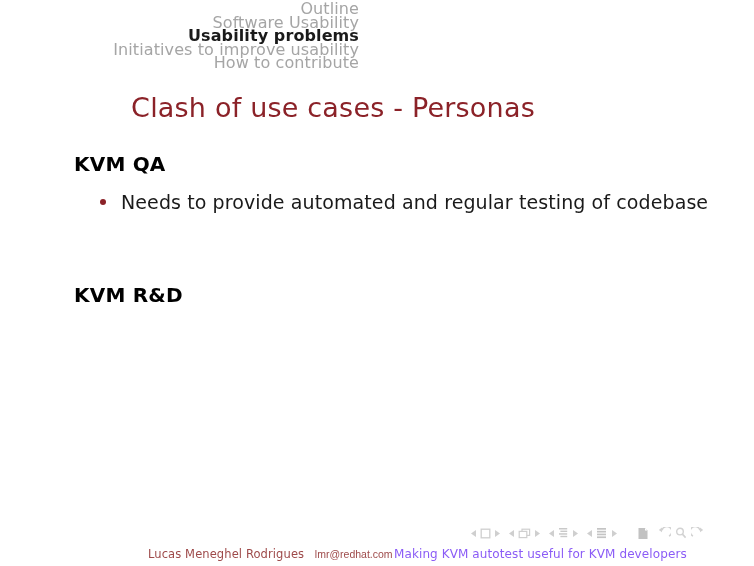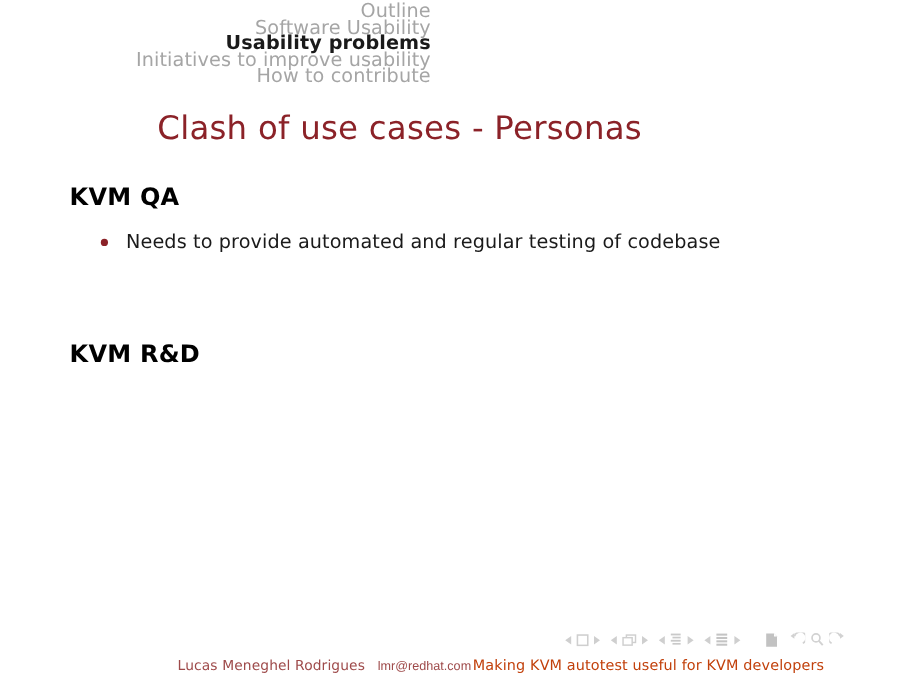--- a/index.html
+++ b/index.html
@@ -83,38 +83,38 @@
   }
 
   
   #body {
     position: absolute;
     left: 0;
     top: 152px;
     width: 754px;
   }
   .block {
-    margin: 0 0 0 0;
+    margin: 0 0 0 16px;
   }
   .block-title {
     font-size: 20px;
     font-weight: bold;
     color: #000000;
     padding-left: 58px;
     letter-spacing: 0.2px;
   }
   .bullet-list {
     list-style: none;
     margin: 9px 0 0 0;
     padding: 0;
   }
   .bullet-item {
     position: relative;
     padding-left: 105px;
-    font-size: 16px;
+    font-size: 19px;
     line-height: 34px;
     color: #1a1a1a;
     letter-spacing: 0.1px;
   }
   .bullet-dot {
     position: absolute;
     left: 84px;
     top: 14px;
     width: 6px;
     height: 6px;
@@ -164,21 +164,21 @@
     font-family: Liberation Sans, sans-serif;
     font-size: 10.5px;
     color: #9e4a4a;
     margin-left: 7px;
   }
   #footer-right {
     position: absolute;
     left: 394px;
     top: 1px;
     font-size: 12px;
-    color: #c2410c;
+    color: #8b5cf6;
     white-space: nowrap;
     letter-spacing: 0.1px;
   }
 </style>
 </head>
 <body>
 
 <div id="slide">
 
   <div id="header">

